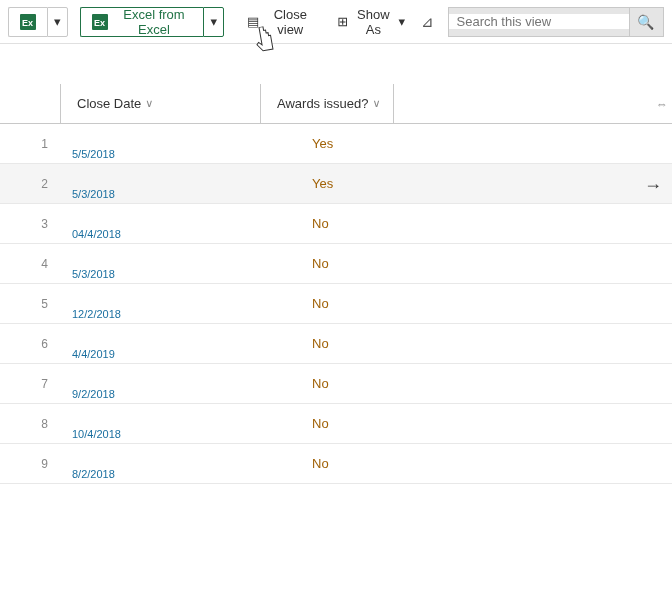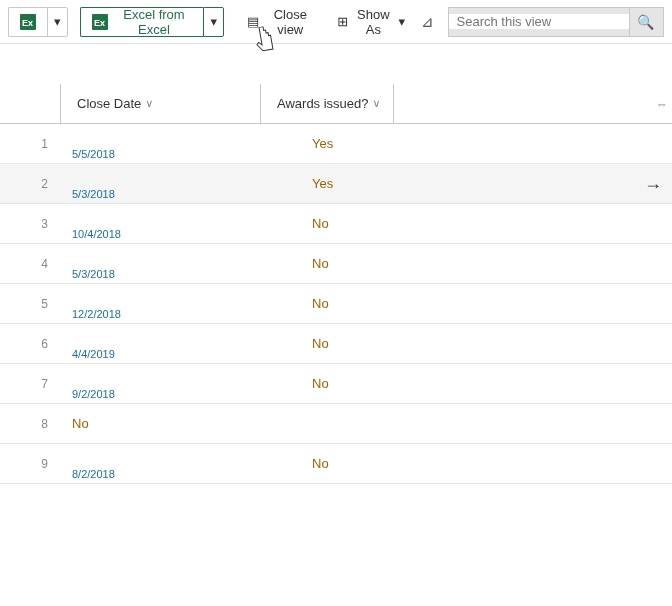--- a/index.html
+++ b/index.html
@@ -339,21 +339,21 @@
 
     </div>
     <div class="data-row highlighted">
       <div class="row-num">2</div>
       <div class="cell-date">5/3/2018</div>
       <div class="cell-award">Yes</div>
       <span class="row-arrow">→</span>
     </div>
     <div class="data-row">
       <div class="row-num">3</div>
-      <div class="cell-date">10/4/2018</div>
+      <div class="cell-date">04/4/2018</div>
       <div class="cell-award">No</div>
 
     </div>
     <div class="data-row">
       <div class="row-num">4</div>
       <div class="cell-date">5/3/2018</div>
       <div class="cell-award">No</div>
 
     </div>
     <div class="data-row">
@@ -369,20 +369,21 @@
 
     </div>
     <div class="data-row">
       <div class="row-num">7</div>
       <div class="cell-date">9/2/2018</div>
       <div class="cell-award">No</div>
 
     </div>
     <div class="data-row">
       <div class="row-num">8</div>
+      <div class="cell-date">10/4/2018</div>
       <div class="cell-award">No</div>
 
     </div>
     <div class="data-row">
       <div class="row-num">9</div>
       <div class="cell-date">8/2/2018</div>
       <div class="cell-award">No</div>
 
     </div>
   </div>

